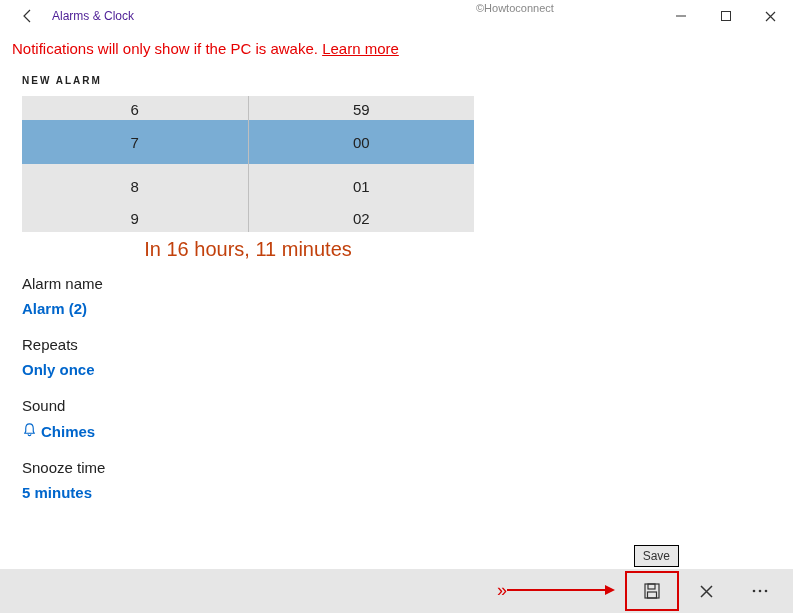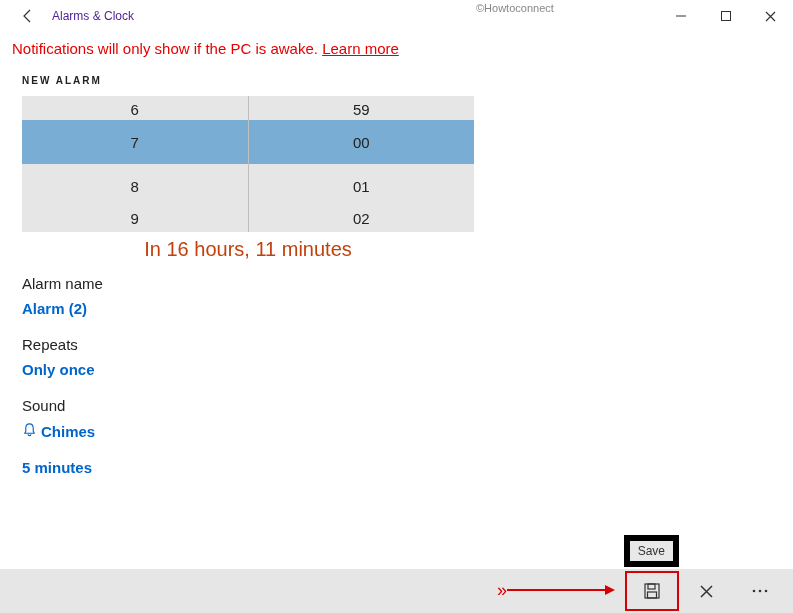--- a/index.html
+++ b/index.html
@@ -26,21 +26,21 @@
     .picker-row.partial .picker-cell { align-items: flex-end; padding-bottom: 2px; }
     .picker-row.partial-bottom { height: 24px; }
     .picker-row.partial-bottom .picker-cell { align-items: flex-start; padding-top: 2px; }
 
     .time-remaining { width: 452px; margin-left: 22px; text-align: center; font-size: 20px; color: #c2410c; padding: 6px 0 14px 0; }
 
     .field-group { margin-left: 22px; margin-bottom: 18px; }
     .field-label { font-size: 15px; color: #222; margin-bottom: 8px; }
     .field-value { font-size: 15px; color: #0066cc; cursor: pointer; display: inline-flex; align-items: center; gap: 4px; font-weight: bold; }
 
-    .save-tooltip { position: absolute; right: 114px; bottom: 46px; background: #e8e8e8; border: 6px solid #000000; padding: 3px 8px; font-size: 12px; color: #333; }
+    .save-tooltip { position: absolute; right: 114px; bottom: 46px; background: #e8e8e8; border: 1px solid #000000; padding: 3px 8px; font-size: 12px; color: #333; }
 
     .bottom-bar { position: absolute; left: 0; right: 0; bottom: 0; height: 44px; background: #e6e6e6; display: flex; align-items: center; justify-content: flex-end; padding-right: 6px; }
     .bar-btn { width: 54px; height: 40px; display: flex; align-items: center; justify-content: center; cursor: pointer; }
     .save-highlight { border: 2px solid #d80000; }
 
     .arrow-annot { position: absolute; bottom: 14px; right: 178px; color: #d80000; display: flex; align-items: center; }
     .arrow-head { font-size: 18px; line-height: 1; }
     .arrow-line { width: 98px; height: 2px; background: #d80000; }
     .arrow-tip { width: 0; height: 0; border-top: 5px solid transparent; border-bottom: 5px solid transparent; border-left: 10px solid #d80000; }
   </style>
@@ -117,20 +117,21 @@
     <span>
       <svg width="15" height="15" viewBox="0 0 16 16">
           <path d="M8 2 C5 2 4 4 4 7 L4 10 L3 12 L13 12 L12 10 L12 7 C12 4 11 2 8 2 Z M6.5 13 A1.5 1.5 0 0 0 9.5 13" stroke="#0066cc" stroke-width="1.2" fill="none"></path>
         </svg>
     </span>
     <span>Chimes</span>
   </div>
 </div>
 
 <div class="field-group">
+  <div class="field-label">Snooze time</div>
   <div class="field-value">5 minutes</div>
 </div>
 
 <div class="save-tooltip">Save</div>
 
 <div class="bottom-bar">
   <div class="bar-btn save-highlight">
     <svg width="18" height="18" viewBox="0 0 18 18">
       <rect x="2" y="2" width="14" height="14" stroke="#333" stroke-width="1.2" fill="none"></rect>
       <rect x="5" y="2" width="7" height="5" stroke="#333" stroke-width="1.2" fill="none"></rect>

